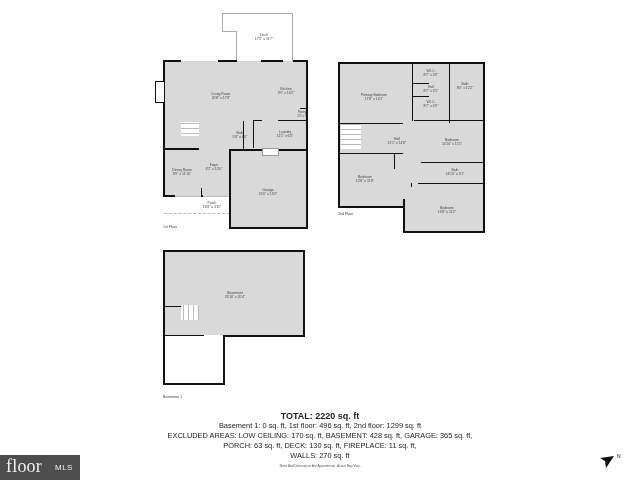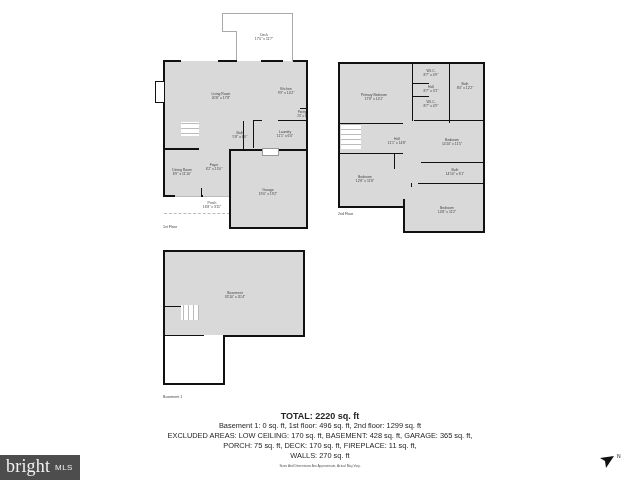--- a/index.html
+++ b/index.html
@@ -118,26 +118,26 @@
   <div class="wall" style="left:163px;top:383px;width:62px;height:2px;"></div>
   <div class="wall" style="left:164px;top:335px;width:40px;height:1px;"></div>
   <div class="wall" style="left:164px;top:306px;width:17px;height:1px;"></div>
   <div class="lbl" style="left:235px;top:291px;"><span>Basement</span><br><span>35'10" x 20'4"</span></div>
   <div class="floor-lbl" style="left:163px;top:395px;">Basement 1</div>
 </div>
 
 <div class="summary sum-title">TOTAL: 2220 sq. ft</div>
 <div class="summary sum-line" style="top:421px;">Basement 1: 0 sq. ft, 1st floor: 496 sq. ft, 2nd floor: 1299 sq. ft</div>
 <div class="summary sum-line" style="top:431px;">EXCLUDED AREAS: LOW CEILING: 170 sq. ft, BASEMENT: 428 sq. ft, GARAGE: 365 sq. ft,</div>
-<div class="summary sum-line" style="top:441px;">PORCH: 75 sq. ft, DECK: 170 sq. ft, FIREPLACE: 11 sq. ft,</div>
+<div class="summary sum-line" style="top:441px;">PORCH: 63 sq. ft, DECK: 130 sq. ft, FIREPLACE: 11 sq. ft,</div>
 <div class="summary sum-line" style="top:451px;">WALLS: 270 sq. ft</div>
 <div class="summary disclaimer">Sizes And Dimensions Are Approximate, Actual May Vary.</div>
 
 <div class="logo">
-  <span class="b">bright</span>
+  <span class="b">floor</span>
   <span class="m">MLS</span>
 </div>
 
 <div class="compass">
   <svg width="30" height="20" viewBox="0 0 30 20">
     <polygon points="2,6 16,4 8,16 7,9" fill="#111"></polygon>
     <text x="19" y="6" font-size="5" fill="#111" font-family="Liberation Sans, sans-serif">N</text>
   </svg>
 </div>
 

